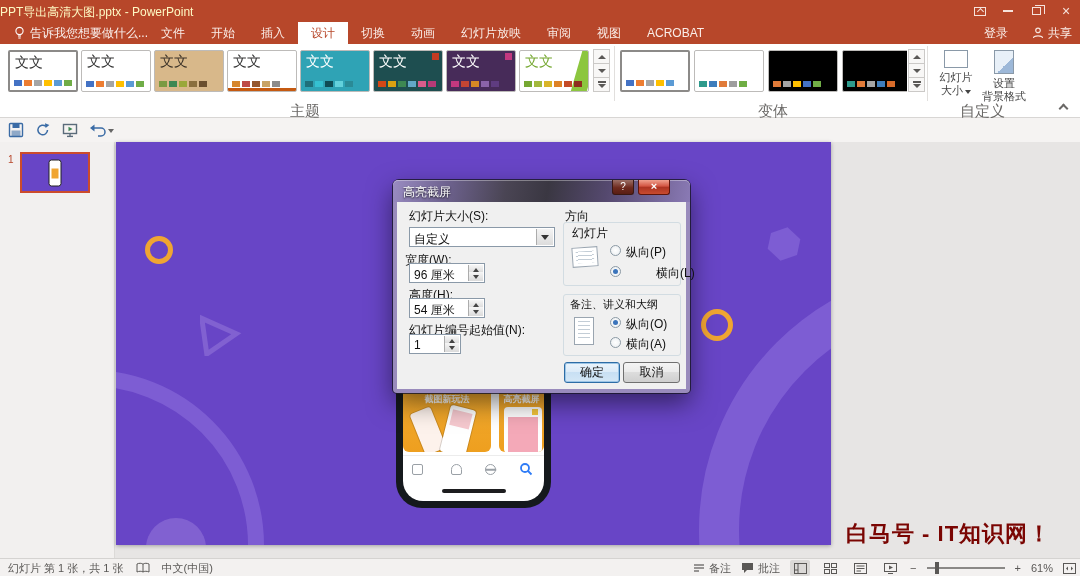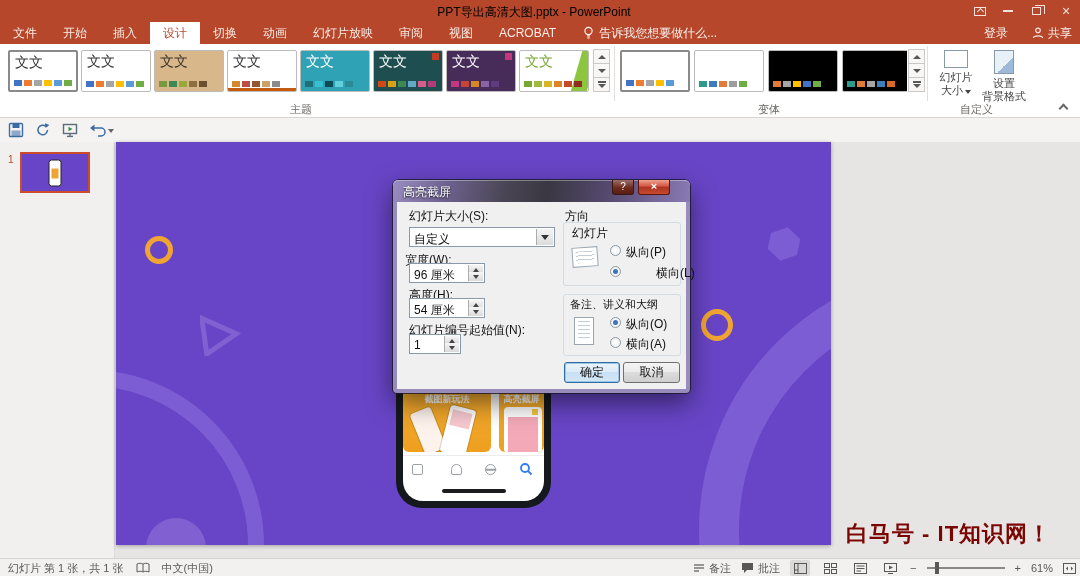--- a/index.html
+++ b/index.html
@@ -2,21 +2,21 @@
 <html><head>
 <meta charset="utf-8">
 <style>
   * { margin:0; padding:0; box-sizing:border-box; }
   html,body { width:1080px; height:576px; overflow:hidden; }
   body { font-family:"Liberation Sans", sans-serif; }
   #app { position:relative; width:1080px; height:576px; background:#E7E5E4; overflow:hidden; }
 
   
   #titlebar { position:absolute; left:0; top:0; width:1080px; height:22px; background:#B7472A; }
-  #window-title { position:absolute; left:0; right:12px; top:4px; text-align:center; font-size:12px; color:#000000; }
+  #window-title { position:absolute; left:0; right:12px; top:4px; text-align:left; font-size:12px; color:#fef9c3; }
   .wctl { position:absolute; top:0; height:22px; width:28px; display:flex; align-items:center; justify-content:center; }
   #ribbon-opts { right:86px; } #btn-min { right:58px; } #btn-restore { right:30px; } #btn-close { right:0; }
   .wc-bar { width:10px; height:2px; background:#F6E3DC; }
   .wc-rect { width:9px; height:8px; border:1px solid #F6E3DC; position:relative; }
   .wc-rect::after { content:""; position:absolute; left:2px; top:-3px; width:9px; height:8px; border:1px solid #F6E3DC; border-bottom:none; border-left:none; }
   .wc-x { color:#F6E3DC; font-size:14px; line-height:14px; }
   .wc-ro { width:12px; height:9px; border:1px solid #F6E3DC; position:relative; }
   .wc-ro::after { content:""; position:absolute; left:3px; top:1px; width:4px; height:4px; border-left:1px solid #F6E3DC; border-top:1px solid #F6E3DC; transform:rotate(45deg); }
 
   
@@ -42,21 +42,21 @@
   .tuline { position:absolute; left:0; right:0; bottom:0; height:3px; }
   .tchev { position:absolute; right:-4px; top:-4px; width:16px; height:52px; transform:skewX(-16deg); }
   .scrollcol { position:absolute; top:6px; width:17px; }
   .sbtn { position:relative; height:15px; border:1px solid #CBC9C7; background:#F8F7F6; margin-top:-1px; }
   .c-up, .c-down { position:absolute; left:50%; top:50%; width:0; height:0; border-left:4px solid transparent; border-right:4px solid transparent; }
   .c-up { border-bottom:4px solid #5A5856; transform:translate(-50%,-50%); }
   .c-down { border-top:4px solid #5A5856; transform:translate(-50%,-50%); }
   .c-more { position:absolute; left:50%; top:3px; transform:translateX(-50%); width:8px; height:2px; background:#5A5856; }
   .c-more::after { content:""; position:absolute; left:0; top:3px; width:0; height:0; border-left:4px solid transparent; border-right:4px solid transparent; border-top:4px solid #5A5856; }
   .vsep { position:absolute; top:2px; bottom:16px; width:1px; background:#E1DFDD; }
-  .grplabel { position:absolute; top:58px; font-size:11px; color:#6A6866; }
+  .grplabel { position:absolute; top:58px; font-size:15px; color:#6A6866; }
   .bigbtn { position:absolute; top:4px; width:46px; height:64px; text-align:center; border-radius:2px; }
   .bigbtn .bicon { margin:2px auto 3px; }
   .bigbtn .blabel { font-size:11px; line-height:13px; color:#444; }
   .dd-caret { display:inline-block; width:0; height:0; border-left:3px solid transparent; border-right:3px solid transparent; border-top:4px solid #444; margin-left:2px; }
   .ic-slidesize { width:24px; height:18px; border:1px solid #8A99A8; background:#fff; }
   .ic-formatbg { width:20px; height:24px; border:1px solid #8A99A8; background:linear-gradient(135deg,#E8F0F8 0 60%, #9DB8D8 60%); position:relative; }
   #ribbon-collapse { position:absolute; right:12px; top:58px; width:9px; height:9px; }
   #ribbon-collapse::after { content:""; position:absolute; left:1px; top:3px; width:5px; height:5px; border-left:2px solid #6A6866; border-top:2px solid #6A6866; transform:rotate(45deg); }
 
   
@@ -159,40 +159,40 @@
       </div>
     <div class="wctl" id="btn-restore">
         <span class="wc-rect"></span>
       </div>
     <div class="wctl" id="btn-close">
         <span class="wc-x">×</span>
       </div>
   </div>
 
   <div id="tabrow">
+    <div id="tellme">
+      <svg width="11" height="14" viewBox="0 0 11 14">
+          <circle cx="5.5" cy="5" r="3.6" fill="none" stroke="#fff" stroke-width="1.1"></circle>
+          <line x1="4" y1="10" x2="7" y2="10" stroke="#fff" stroke-width="1.1"></line>
+          <line x1="4.3" y1="12" x2="6.7" y2="12" stroke="#fff" stroke-width="1.1"></line>
+        </svg>
+      <span>告诉我您想要做什么...</span>
+    </div>
     <div id="tab-strip">
         <div class="rtab">文件</div>
         <div class="rtab">开始</div>
         <div class="rtab">插入</div>
         <div class="rtab active">设计</div>
         <div class="rtab">切换</div>
         <div class="rtab">动画</div>
         <div class="rtab">幻灯片放映</div>
         <div class="rtab">审阅</div>
         <div class="rtab">视图</div>
         <div class="rtab">ACROBAT</div>
       </div>
-    <div id="tellme">
-      <svg width="11" height="14" viewBox="0 0 11 14">
-          <circle cx="5.5" cy="5" r="3.6" fill="none" stroke="#fff" stroke-width="1.1"></circle>
-          <line x1="4" y1="10" x2="7" y2="10" stroke="#fff" stroke-width="1.1"></line>
-          <line x1="4.3" y1="12" x2="6.7" y2="12" stroke="#fff" stroke-width="1.1"></line>
-        </svg>
-      <span>告诉我您想要做什么...</span>
-    </div>
     <div id="signin">
         <span>登录</span>
       </div>
     <div id="share">
       <svg width="12" height="12" viewBox="0 0 12 12">
           <circle cx="6" cy="3.4" r="2.3" fill="none" stroke="#F6E3DC" stroke-width="1.2"></circle>
           <path d="M1.5 11 C1.5 8.2 10.5 8.2 10.5 11" fill="none" stroke="#F6E3DC" stroke-width="1.2"></path>
         </svg>
       <span>共享</span>
     </div>

